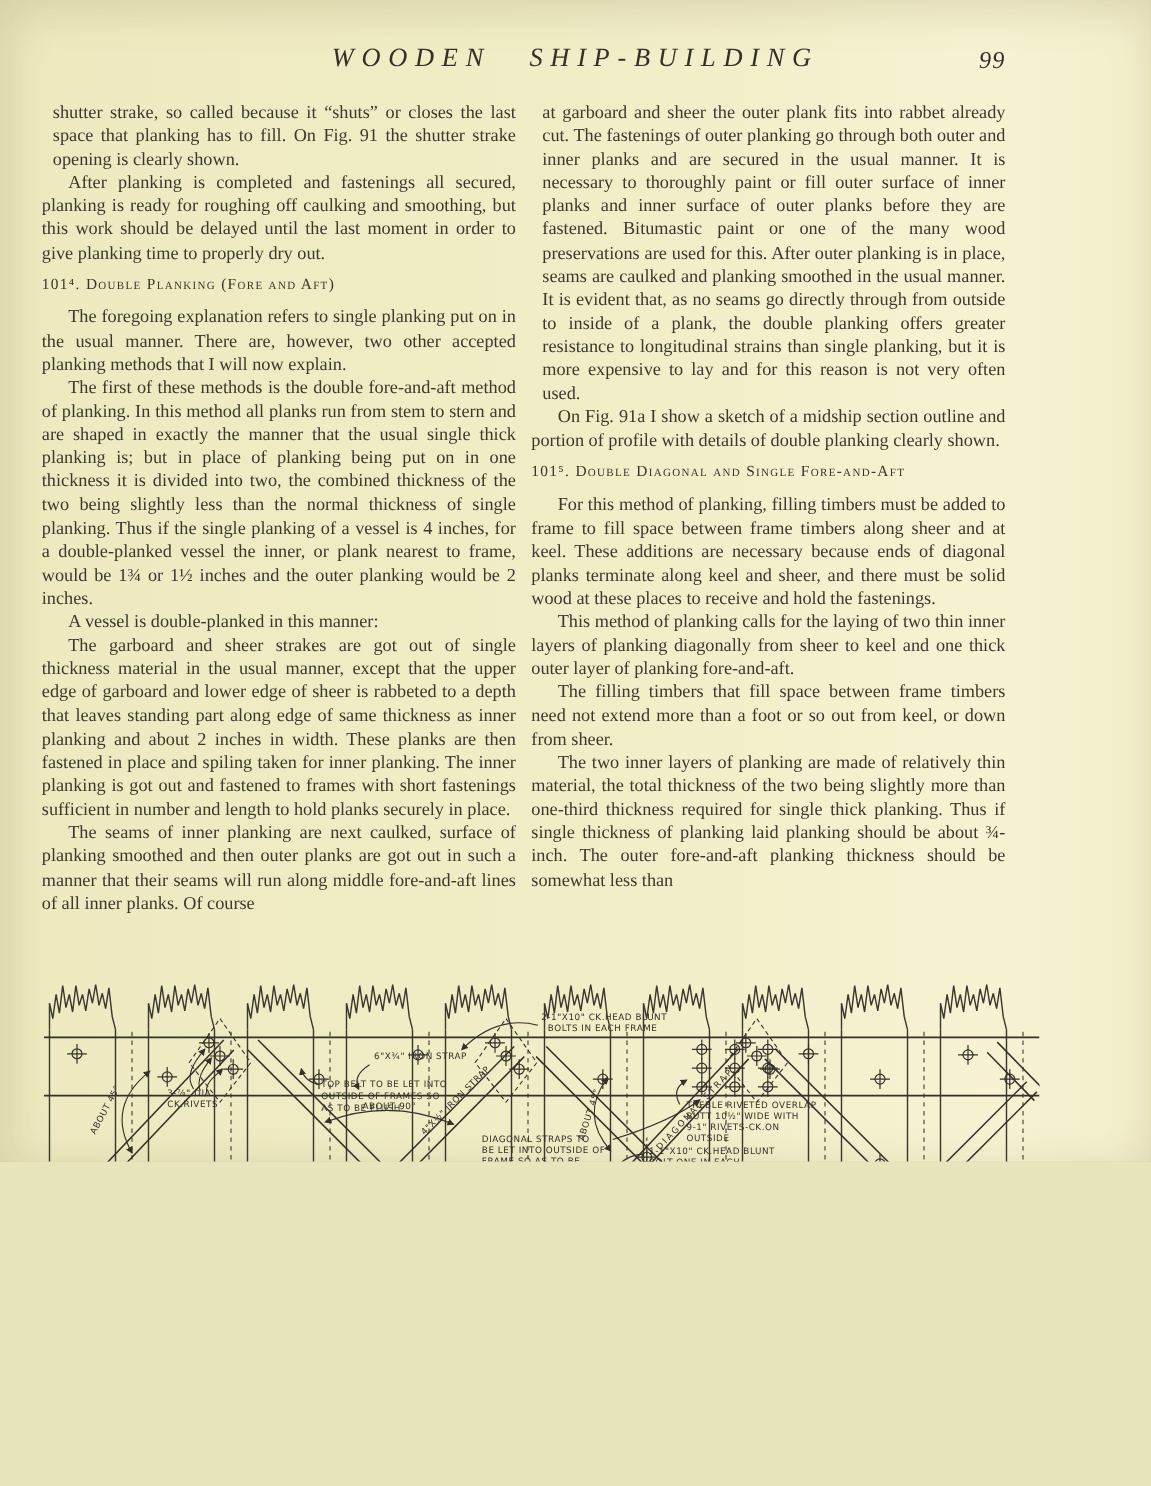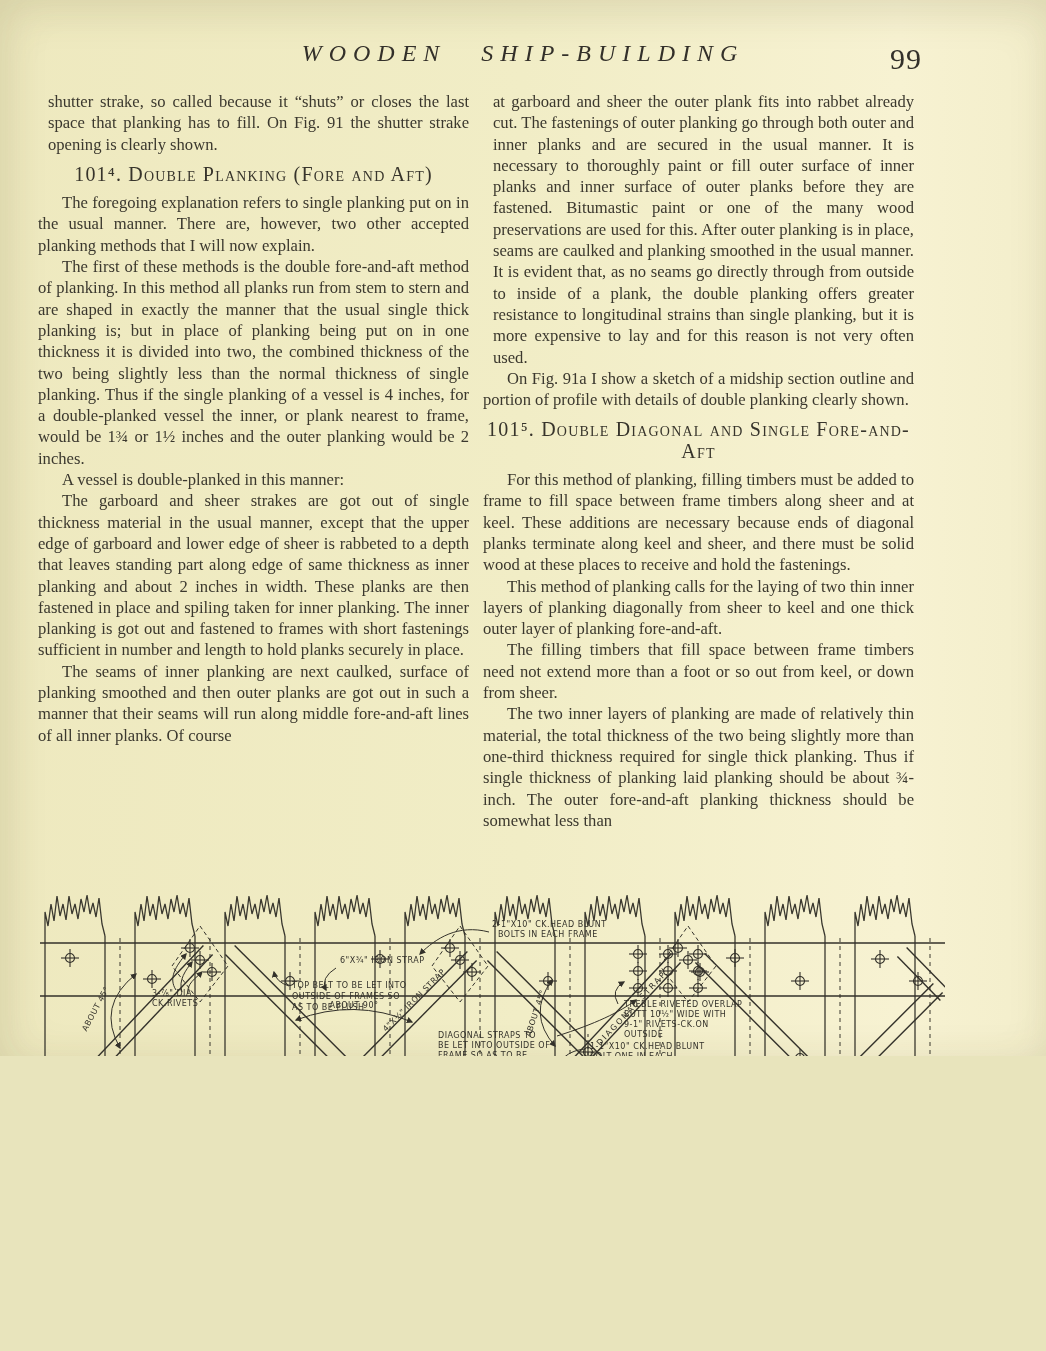--- a/index.html
+++ b/index.html
@@ -8,33 +8,33 @@
     position:relative;width:1046px;height:1056px;overflow:hidden;
     background:linear-gradient(90deg,#eee9bf 0%,#f1edc6 50%,#f7f2d2 86%,#f3eecb 100%);
     box-shadow:inset 0 14px 40px rgba(95,85,40,.10), inset 14px 0 40px rgba(95,85,40,.07);
     font-family:"Liberation Serif","DejaVu Serif",serif;color:#3c392f;
   }
   .running-title{
     position:absolute;top:40px;left:0;width:100%;text-align:center;
     font-style:italic;font-size:24px;letter-spacing:7px;word-spacing:22px;color:#33302a;
   }
   .page-number{
-    position:absolute;top:42px;left:890px;font-size:30px;color:#33302a;letter-spacing:1px;
+    position:absolute;top:42px;left:890px;font-style:italic;font-size:22px;color:#33302a;letter-spacing:1px;
   }
   .col{
     position:absolute;top:91px;width:431px;text-align:justify;
     font-size:16.6px;line-height:21.3px;color:#3b382e;
   }
   .col-left{left:38px;}
   .col-right{left:483px;}
   .col p{margin:0;text-indent:24px;}
   .col p.noind{text-indent:0;margin-left:10px;}
   .sec-heading{
-    margin:9px 0 7px;text-indent:0;text-align:center;font-weight:normal;
-    font-variant:small-caps;letter-spacing:1.2px;font-size:20px;color:#37342b;
+    margin:9px 0 7px;text-indent:0;font-weight:normal;
+    font-variant:small-caps;letter-spacing:1.2px;font-size:14px;color:#37342b;
   }
   .sec-heading .hline{display:block;}
   .figure-wrap{position:absolute;left:40px;top:886px;width:905px;height:334px;}
   .fig-caption{
     position:absolute;left:273px;top:1213px;width:430px;text-align:center;
     font-family:"DejaVu Sans",sans-serif;font-weight:bold;font-size:14px;letter-spacing:2px;
     color:#2e2c24;text-decoration:underline;z-index:3;
   }
   .fig-number{
     position:absolute;left:405px;top:1254px;width:170px;text-align:center;
@@ -50,20 +50,21 @@
 </head>
 <body>
 
 <div class="page">
 
   <div class="running-title">WOODEN SHIP-BUILDING</div>
   <div class="page-number">99</div>
 
   <section class="col col-left">
     <p class="noind">shutter strake, so called because it “shuts” or closes the last space that planking has to fill.  On Fig. 91 the shutter strake opening is clearly shown.</p>
+    <p>After planking is completed and fastenings all secured, planking is ready for roughing off caulking and smoothing, but this work should be delayed until the last moment in order to give planking time to properly dry out.</p>
     <h3 class="sec-heading">101⁴.  Double Planking (Fore and Aft)</h3>
     <p>The foregoing explanation refers to single planking put on in the usual manner.  There are, however, two other accepted planking methods that I will now explain.</p>
     <p>The first of these methods is the double fore-and-aft method of planking.  In this method all planks run from stem to stern and are shaped in exactly the manner that the usual single thick planking is; but in place of planking being put on in one thickness it is divided into two, the combined thickness of the two being slightly less than the normal thickness of single planking.  Thus if the single planking of a vessel is 4 inches, for a double-planked vessel the inner, or plank nearest to frame, would be 1¾ or 1½ inches and the outer planking would be 2 inches.</p>
     <p>A vessel is double-planked in this manner:</p>
     <p>The garboard and sheer strakes are got out of single thickness material in the usual manner, except that the upper edge of garboard and lower edge of sheer is rabbeted to a depth that leaves standing part along edge of same thickness as inner planking and about 2 inches in width.  These planks are then fastened in place and spiling taken for inner planking.  The inner planking is got out and fastened to frames with short fastenings sufficient in number and length to hold planks securely in place.</p>
     <p>The seams of inner planking are next caulked, surface of planking smoothed and then outer planks are got out in such a manner that their seams will run along middle fore-and-aft lines of all inner planks.  Of course</p>
   </section>
 
   <section class="col col-right">
     <p class="noind">at garboard and sheer the outer plank fits into rabbet already cut.  The fastenings of outer planking go through both outer and inner planks and are secured in the usual manner.  It is necessary to thoroughly paint or fill outer surface of inner planks and inner surface of outer planks before they are fastened.  Bitumastic paint or one of the many wood preservations are used for this.  After outer planking is in place, seams are caulked and planking smoothed in the usual manner.  It is evident that, as no seams go directly through from outside to inside of a plank, the double planking offers greater resistance to longitudinal strains than single planking, but it is more expensive to lay and for this reason is not very often used.</p>

